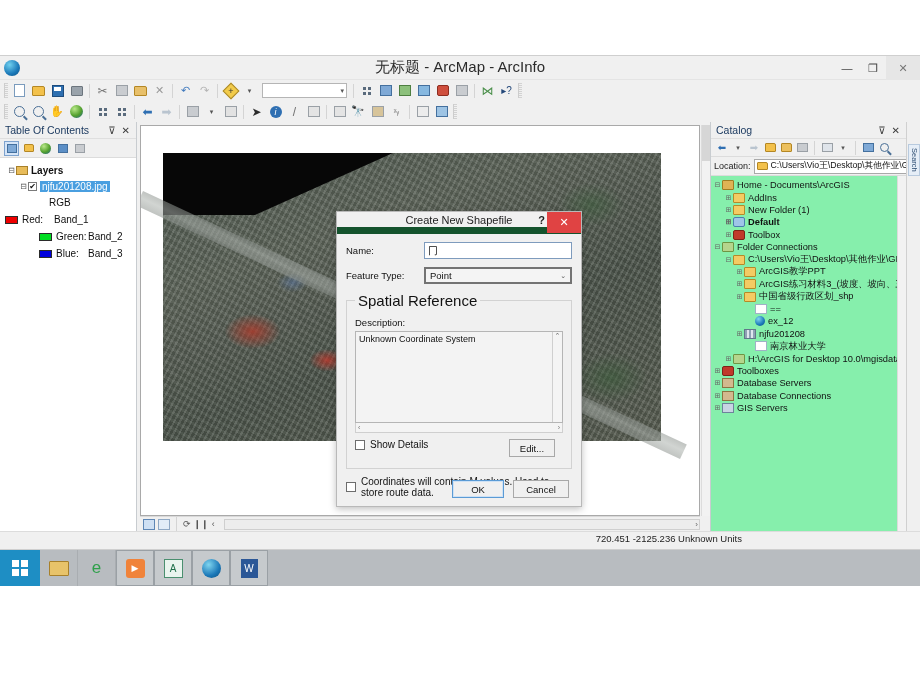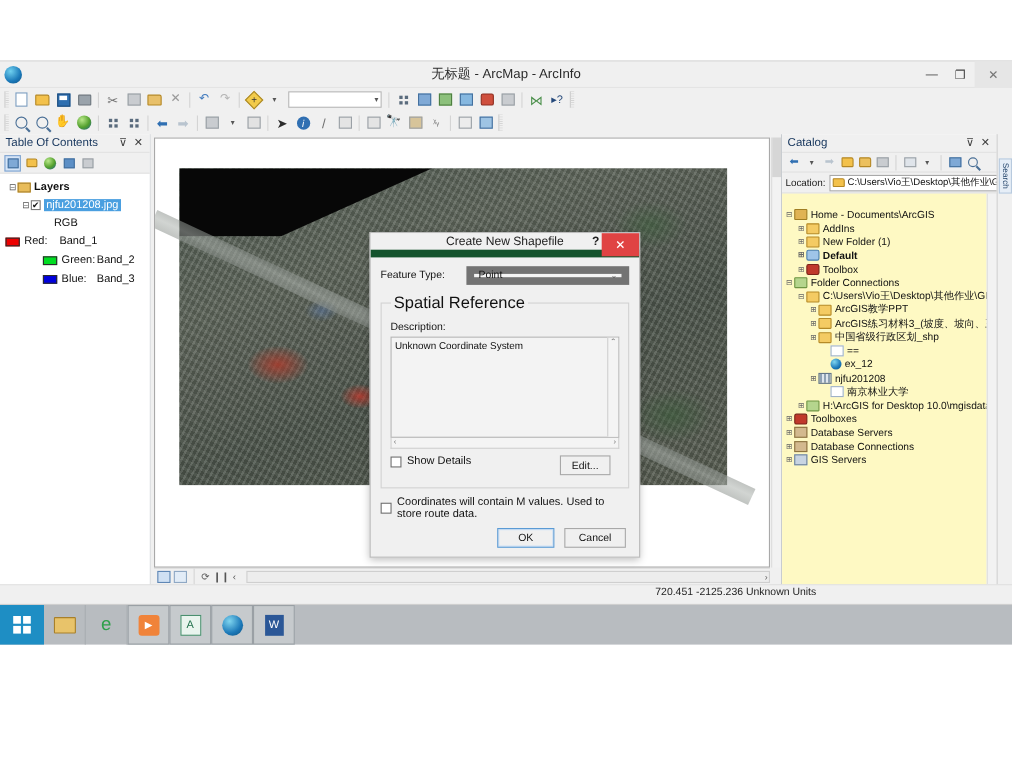--- a/index.html
+++ b/index.html
@@ -38,21 +38,21 @@
   }
   .titlebar .app-icon {
     width: 16px; height: 16px; margin-left: 4px;
     border-radius: 50%;
     background: radial-gradient(circle at 35% 30%, #6fd0ef 0%, #1a78b8 60%, #0d4f7d 100%);
     flex: 0 0 auto;
   }
   .titlebar .title-text {
     position: absolute; left: 0; right: 0;
     text-align: center;
-    font-size: 12px; color: #2b2b2b;
+    font-size: 15px; color: #2b2b2b;
     pointer-events: none;
   }
   .win-controls {
     position: absolute; right: 0; top: 0;
     height: 24px; display: flex; align-items: stretch;
   }
   .win-btn {
     width: 26px; display: flex; align-items: center; justify-content: center;
     font-size: 11px; color: #444;
   }
@@ -234,21 +234,21 @@
   .loc-row {
     height: 19px; display: flex; align-items: center; gap: 3px;
     background: #f0f0f0; padding: 0 3px; border-bottom: 1px solid #dcdcdc;
   }
   .loc-label { font-size: 9px; color: #222; white-space: nowrap; }
   .loc-box {
     flex: 1; height: 15px; background: #fff; border: 1px solid #a9a9a9;
     display: flex; align-items: center; gap: 3px; padding: 0 2px;
   }
   .loc-box .txt { font-size: 8.7px; color: #111; white-space: nowrap; overflow: hidden; }
-  .cat-tree { flex: 1; background: #fef9c3; padding: 13px 0 0 2px; overflow: hidden; }
+  .cat-tree { flex: 1; background: #86efac; padding: 3px 0 0 2px; overflow: hidden; }
   .cnode { display: flex; align-items: center; height: 12.4px; font-size: 9.3px; color: #111; white-space: nowrap; }
   .cnode.bold { font-weight: bold; }
   .cexp { width: 9px; font-size: 7px; color: #666; text-align: center; flex: 0 0 auto; }
   .cico { width: 12px; height: 10px; margin-right: 3px; flex: 0 0 auto; }
   .ic-folder { background: #f4cb63; border: 1px solid #b58a27; border-radius: 1px; }
   .ic-folder-green { background: #b5d58d; border: 1px solid #6e9543; border-radius: 1px; }
   .ic-home { background: #e0b354; border: 1px solid #a07d22; border-radius: 1px; position: relative; }
   .ic-gdb { background: #9fc5e8; border: 1px solid #4a7fae; border-radius: 2px; }
   .ic-toolbox { background: #c0392b; border: 1px solid #7c2318; border-radius: 2px; }
   .ic-file { background: #ffffff; border: 1px solid #9fb2c6; }
@@ -301,21 +301,21 @@
   }
   .dlg-body { padding: 8px 9px 0 9px; }
   .frow { display: flex; align-items: center; margin-bottom: 8px; }
   .flabel { width: 78px; font-size: 9.5px; color: #111; }
   .ftext {
     flex: 1; height: 17px; background: #fff; border: 1px solid #7e9bbd;
     display: flex; align-items: center; padding: 0 3px;
     font-size: 10px; color: #111;
   }
   .fselect {
-    flex: 1; height: 17px; background: #f4f4f4; border: 7px solid #737373;
+    flex: 1; height: 17px; background: #f4f4f4; border: 2px solid #737373;
     display: flex; align-items: center; justify-content: space-between;
     padding: 0 4px; font-size: 9.5px; color: #111;
   }
   .fieldset {
     border: 1px solid #d2d2d2; margin: 4px 0 0 0; padding: 8px 8px 9px 8px;
     position: relative; background: #f0f0f0;
   }
   .fieldset > legend { font-size: 15px; color: #111; padding: 0 3px; }
   .sublabel { font-size: 9.5px; color: #111; margin-bottom: 3px; }
   .desc-box {
@@ -798,20 +798,26 @@
     </div>
 
     <div id="dlg">
       <div class="dlg-title">
         <span class="t">Create New Shapefile</span>
         <span class="dlg-help">?</span>
         <span class="dlg-close">✕</span>
       </div>
       <div class="dlg-body">
 
+        <div class="frow">
+          <span class="flabel">Name:</span>
+          <div class="ftext">
+            <span>冂</span>
+          </div>
+        </div>
 
         <div class="frow">
           <span class="flabel">Feature Type:</span>
           <div class="fselect">
             <span>Point</span>
             <span class="tb-caret">⌄</span>
           </div>
         </div>
 
         <fieldset class="fieldset">

